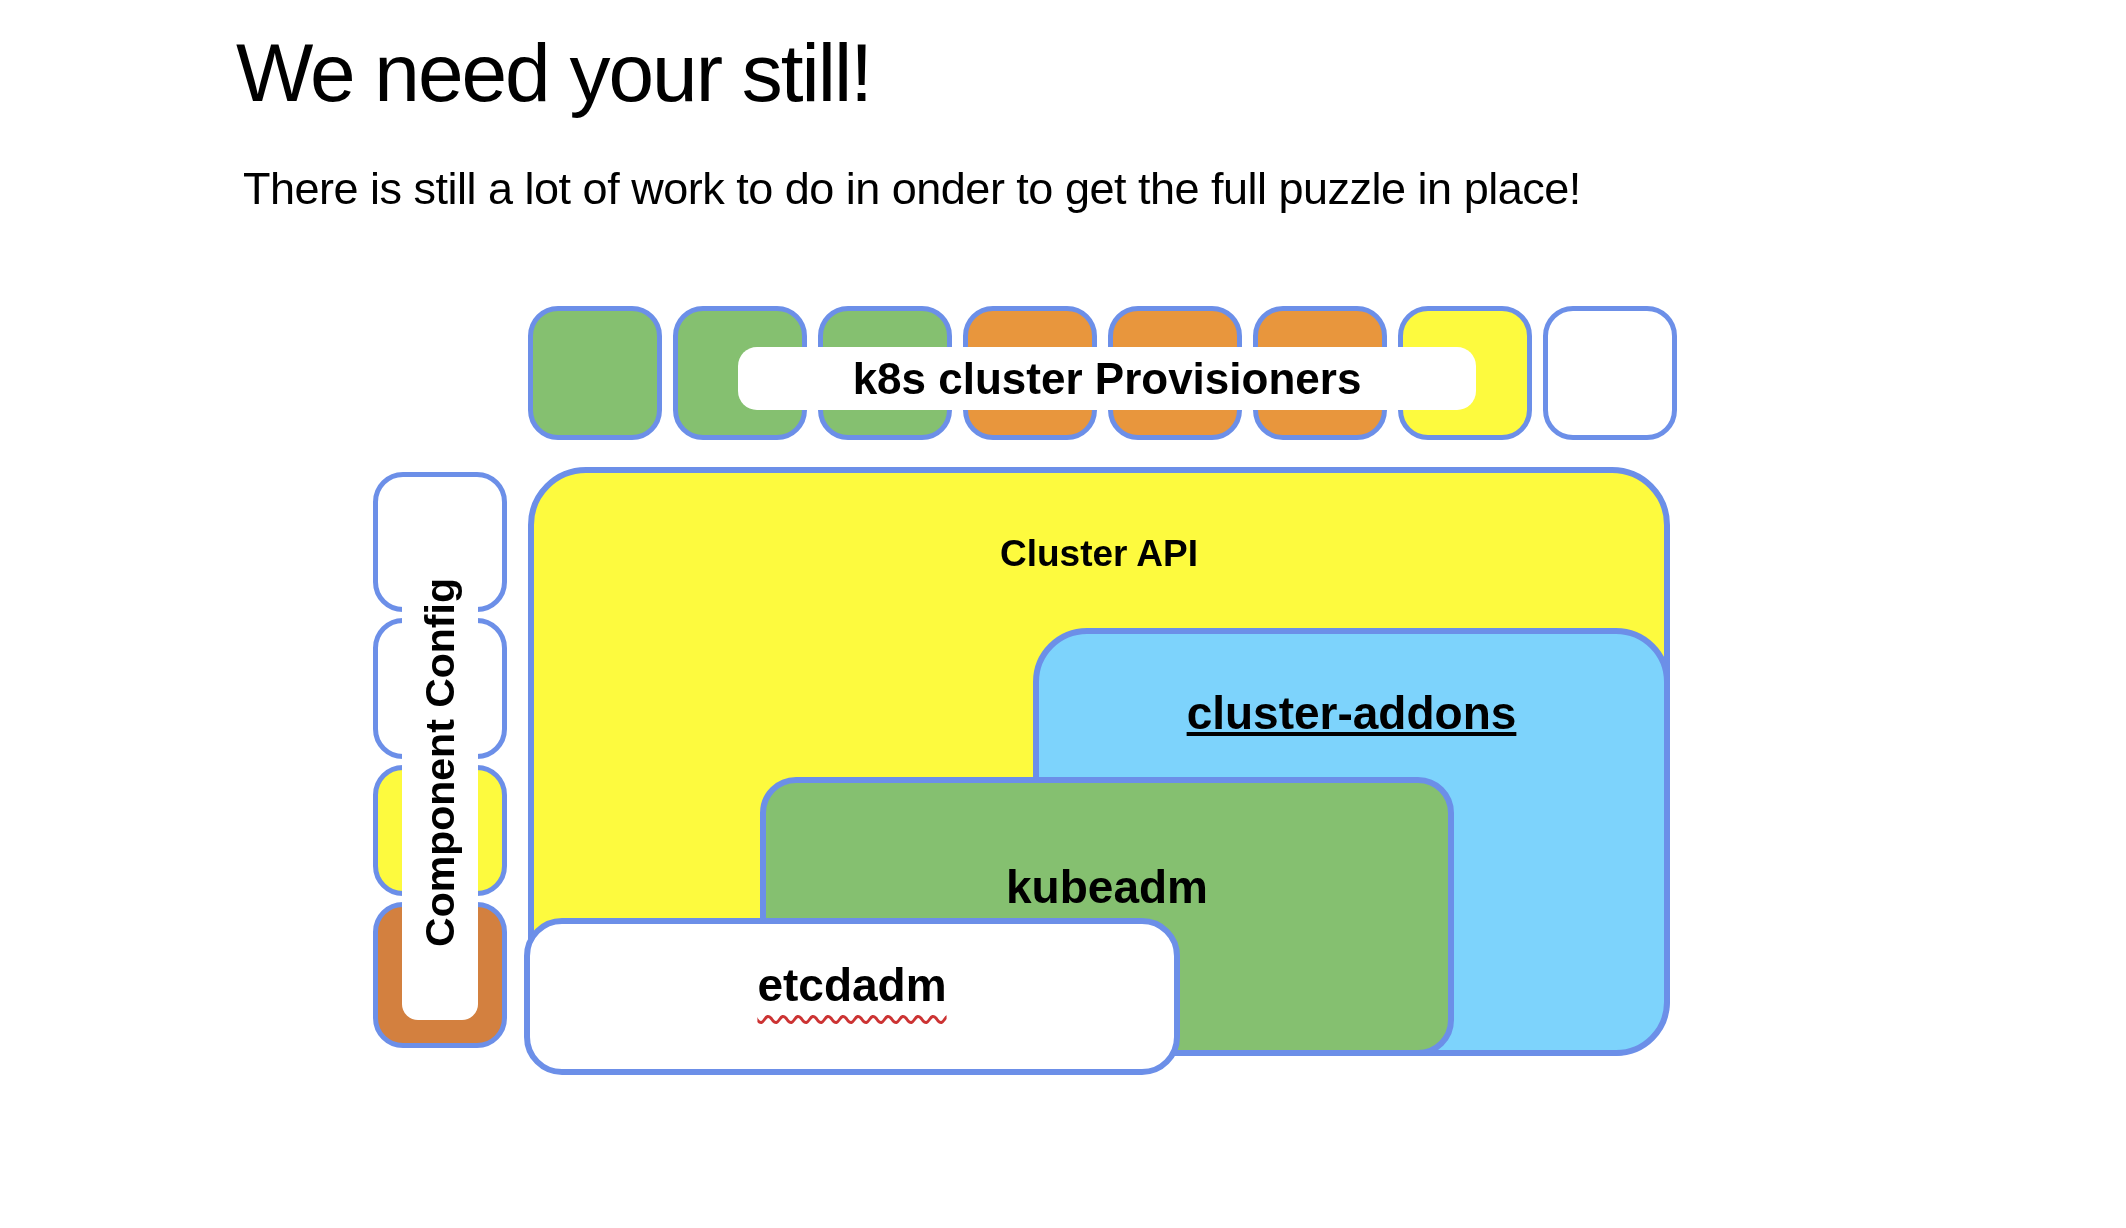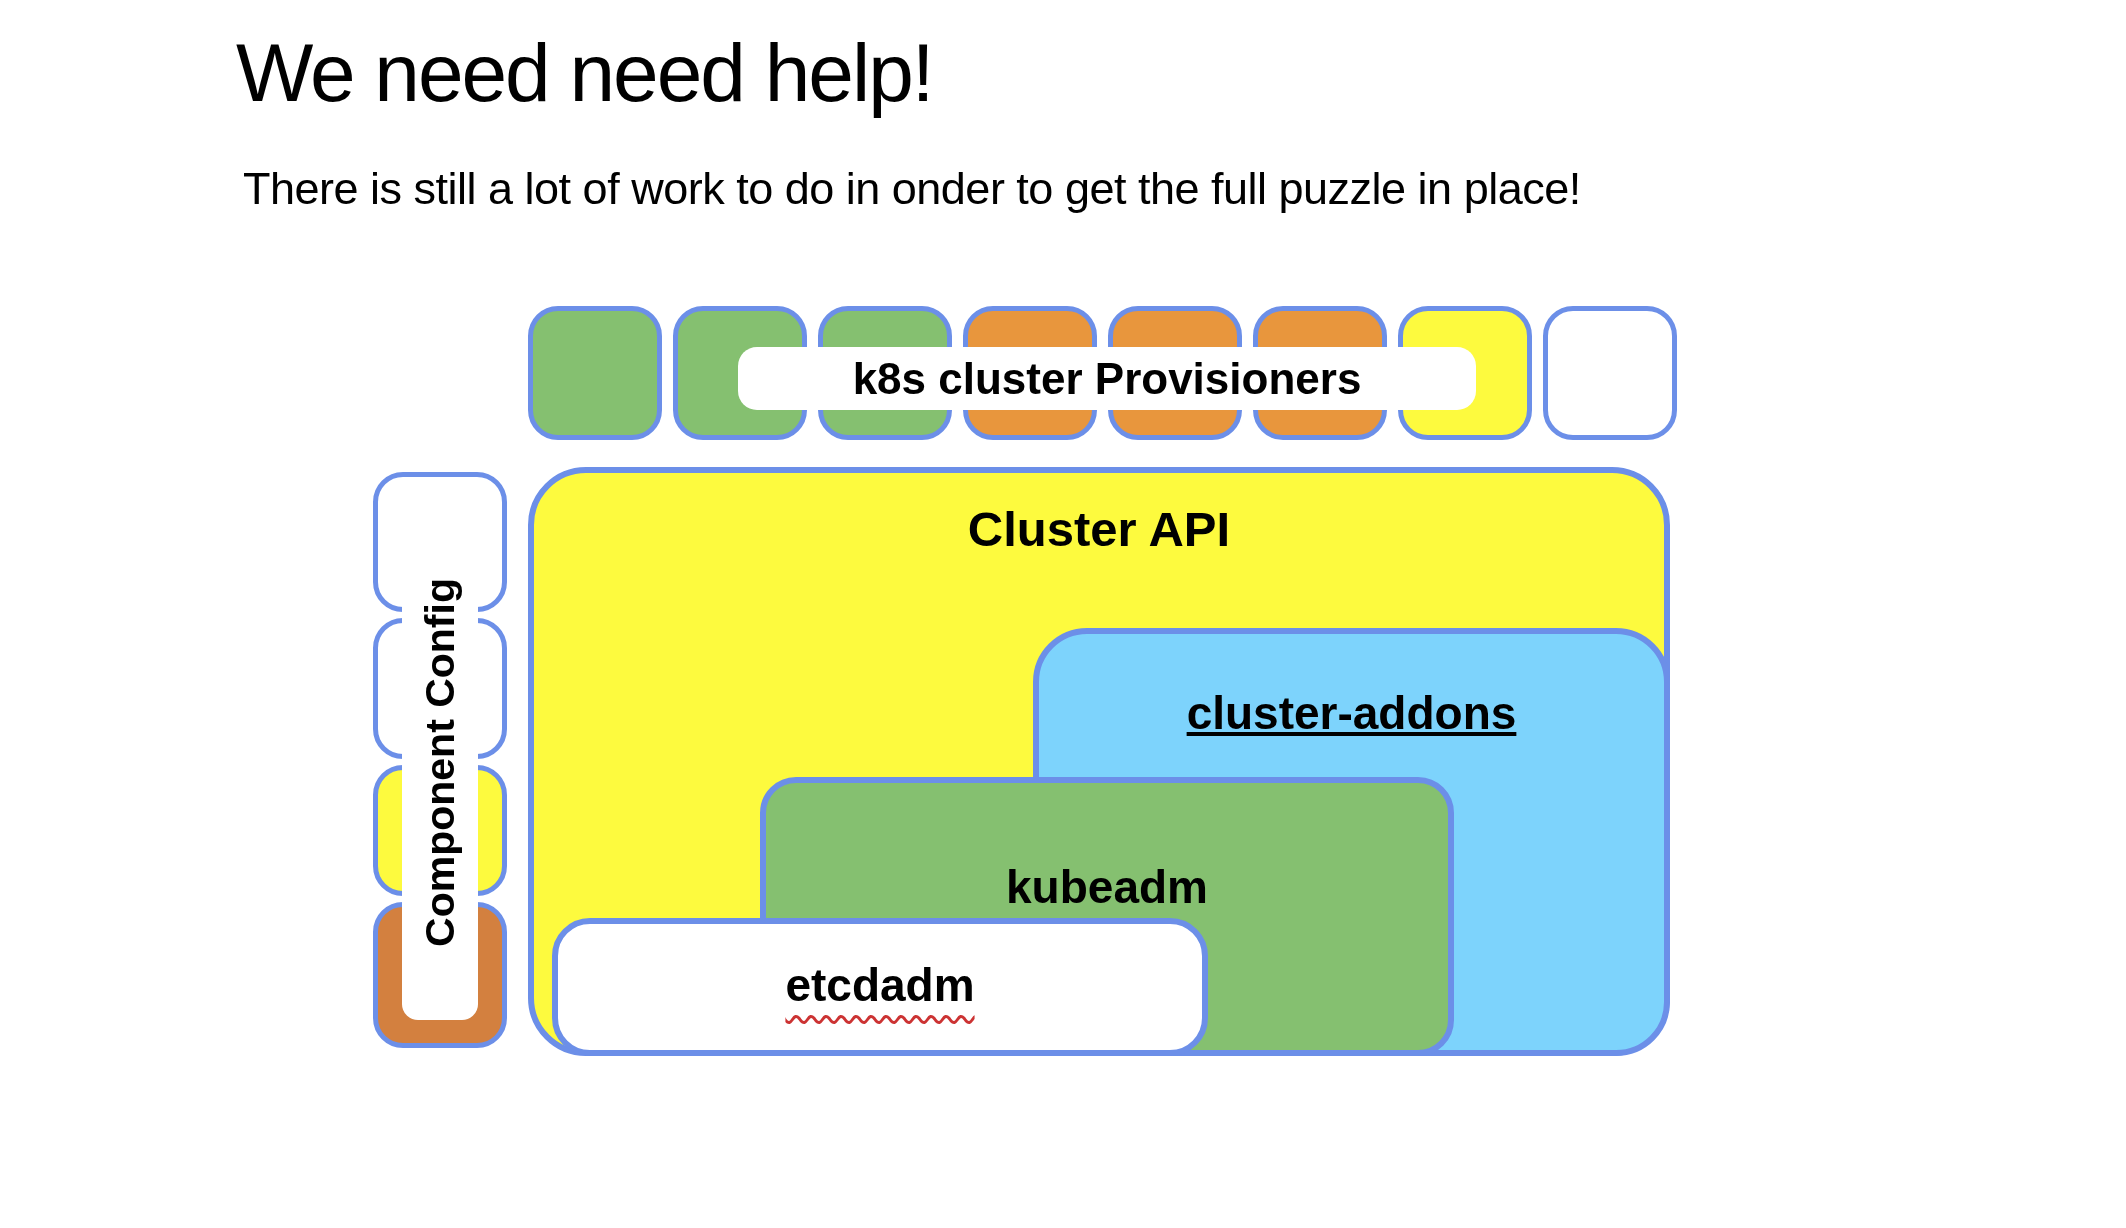--- a/index.html
+++ b/index.html
@@ -60,27 +60,27 @@
     transform: rotate(-90deg);
     white-space: nowrap;
     font-weight: bold; font-size: 41px; color: #000;
   }
 
   
   .box { position: absolute; border: 6px solid var(--c-border-blue); }
   #cluster-api   { left: 528px;  top: 467px; width: 1142px; height: 589px; border-radius: 58px; z-index: 1; }
   #cluster-addons{ left: 1033px; top: 628px; width: 637px;  height: 428px; border-radius: 54px; z-index: 2; }
   #kubeadm       { left: 760px;  top: 777px; width: 694px;  height: 279px; border-radius: 36px; z-index: 3; }
-  #etcdadm       { left: 552px;  top: 918px; width: 656px;  height: 138px; border-radius: 38px; z-index: 4; }
+  #etcdadm       { left: 524px;  top: 918px; width: 656px;  height: 157px; border-radius: 38px; z-index: 4; }
 
   .box-label {
     display: block; text-align: center;
     font-weight: bold; color: #000; font-size: 46px; white-space: nowrap;
   }
-  #cluster-api .box-label    { padding-top: 28px; font-size: 49px; }
+  #cluster-api .box-label    { padding-top: 60px; font-size: 37px; }
   #cluster-addons .box-label { padding-top: 52px; }
   #kubeadm .box-label        { padding-top: 77px; }
   #etcdadm .box-label        { padding-top: 34px; }
   #etcdadm { text-align: center; }
   #etcdadm .box-label { display: inline-block; padding-left: 8px; padding-right: 8px; }
 
   .squiggle {
     text-decoration-line: underline;
     text-decoration-style: wavy;
     text-decoration-color: var(--c-squiggle-red);
@@ -100,21 +100,21 @@
     border: 5px solid var(--c-border-blue);
     border-radius: 24px; background: #fff;
   }
   .lg-label { margin-left: 31px; font-size: 37px; color: #101010; white-space: nowrap; }
 </style>
 </head>
 <body>
 
 <div id="canvas">
 
-  <div id="title">We need need help!</div>
+  <div id="title">We need your still!</div>
   <div id="subtitle">There is still a lot of work to do in onder to get the full puzzle in place!</div>
 
   <div id="prov-row">
       <div class="psq" style="background: rgb(133, 192, 112);"></div>
       <div class="psq" style="background: rgb(133, 192, 112);"></div>
       <div class="psq" style="background: rgb(133, 192, 112);"></div>
       <div class="psq" style="background: rgb(232, 150, 61);"></div>
       <div class="psq" style="background: rgb(232, 150, 61);"></div>
       <div class="psq" style="background: rgb(232, 150, 61);"></div>
       <div class="psq" style="background: rgb(253, 250, 62);"></div>

